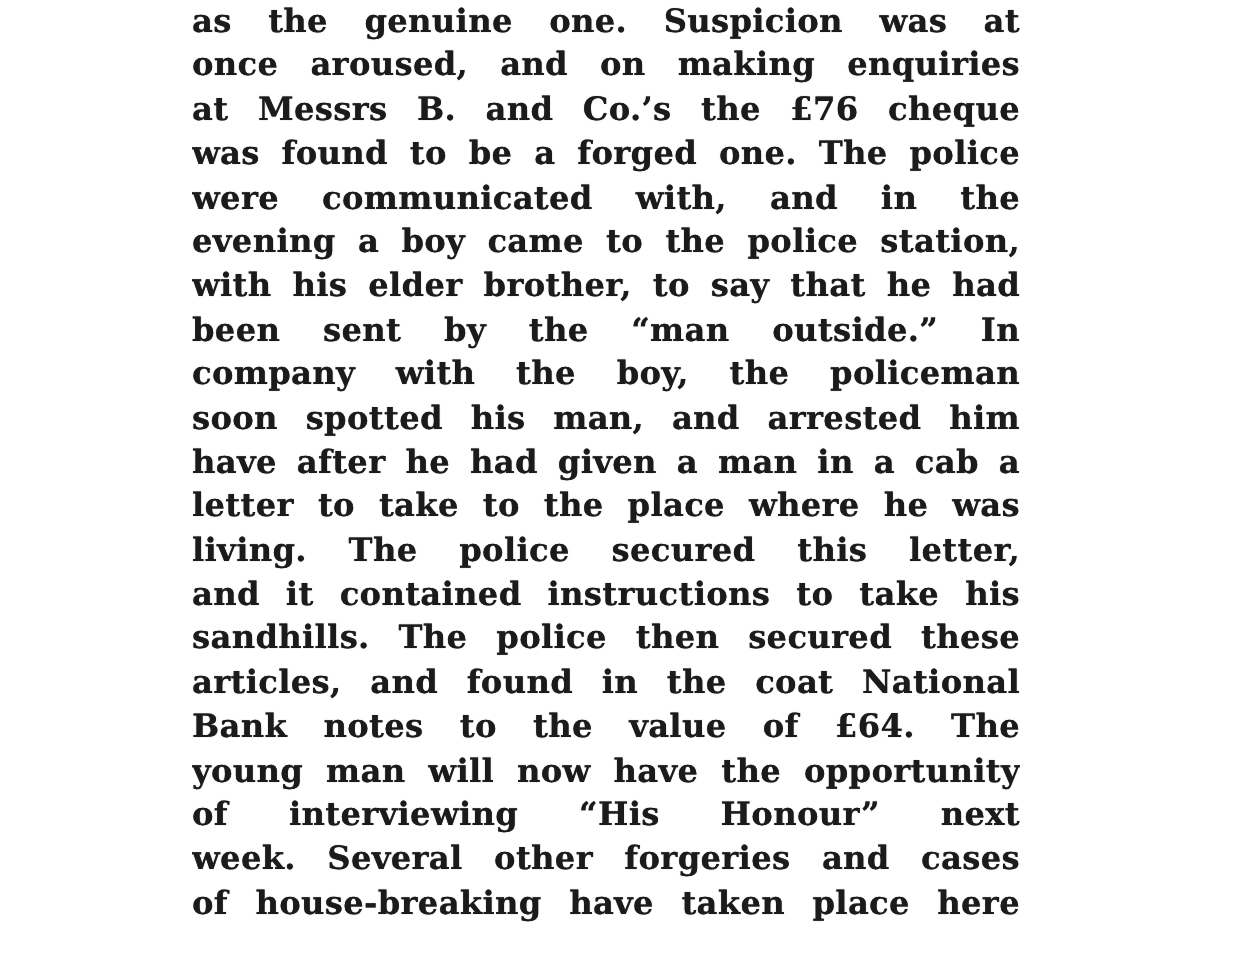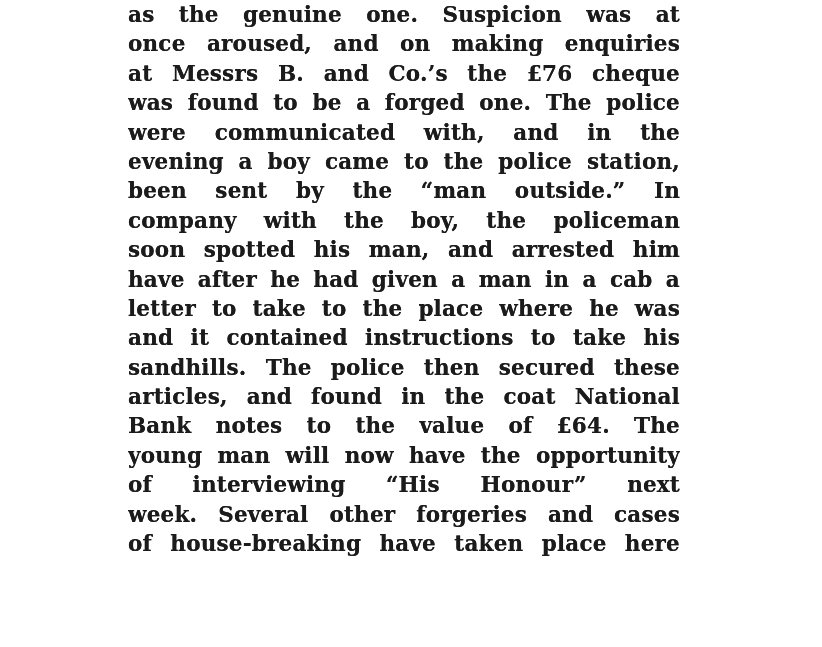--- a/index.html
+++ b/index.html
@@ -41,25 +41,27 @@
 <body>
 
 <div class="page">
   <div class="column">
     <p class="line">as the genuine one. Suspicion was at</p>
     <p class="line">once aroused, and on making enquiries</p>
     <p class="line">at Messrs B. and Co.’s the £76 cheque</p>
     <p class="line">was found to be a forged one. The police</p>
     <p class="line">were communicated with, and in the</p>
     <p class="line">evening a boy came to the police station,</p>
+    <p class="line">with his elder brother, to say that he had</p>
     <p class="line">been sent by the “man outside.” In</p>
     <p class="line">company with the boy, the policeman</p>
     <p class="line">soon spotted his man, and arrested him</p>
     <p class="line">have after he had given a man in a cab a</p>
     <p class="line">letter to take to the place where he was</p>
+    <p class="line">living. The police secured this letter,</p>
     <p class="line">and it contained instructions to take his</p>
     <p class="line">sandhills. The police then secured these</p>
     <p class="line">articles, and found in the coat National</p>
     <p class="line">Bank notes to the value of £64. The</p>
     <p class="line">young man will now have the opportunity</p>
     <p class="line">of interviewing “His Honour” next</p>
     <p class="line">week. Several other forgeries and cases</p>
     <p class="line">of house-breaking have taken place here</p>
   </div>
 </div>

